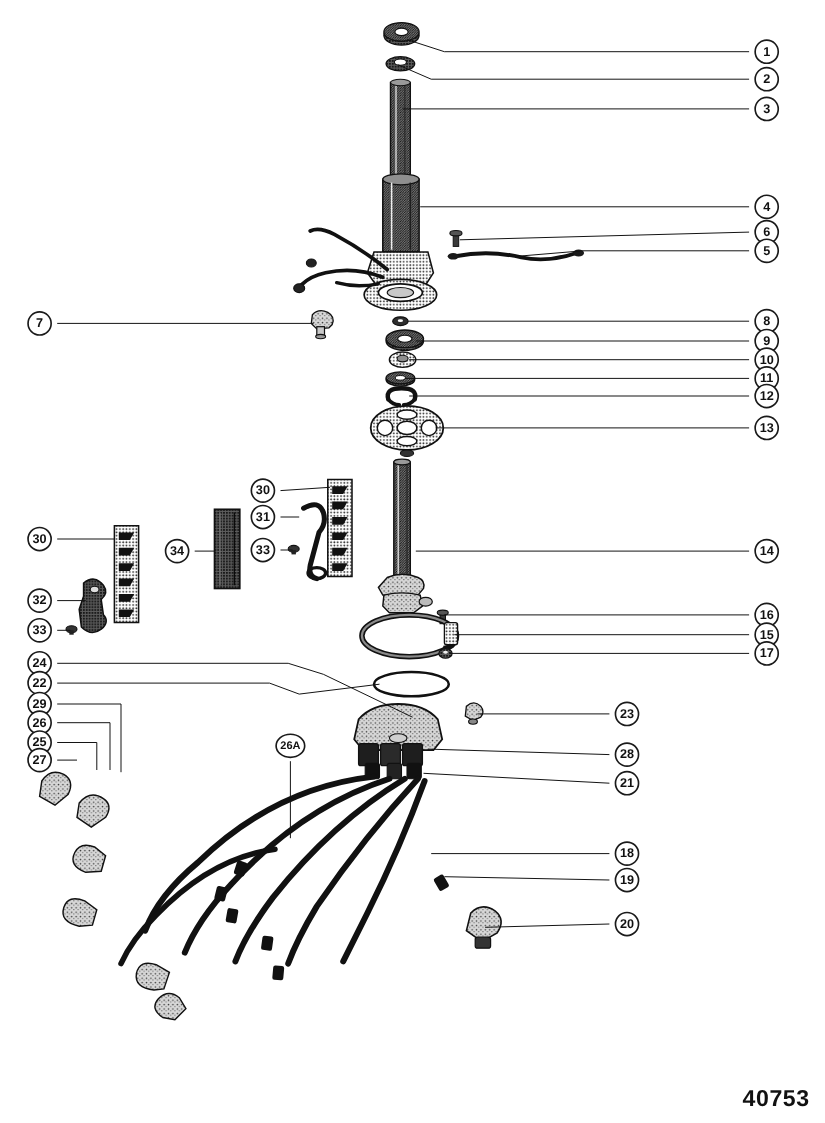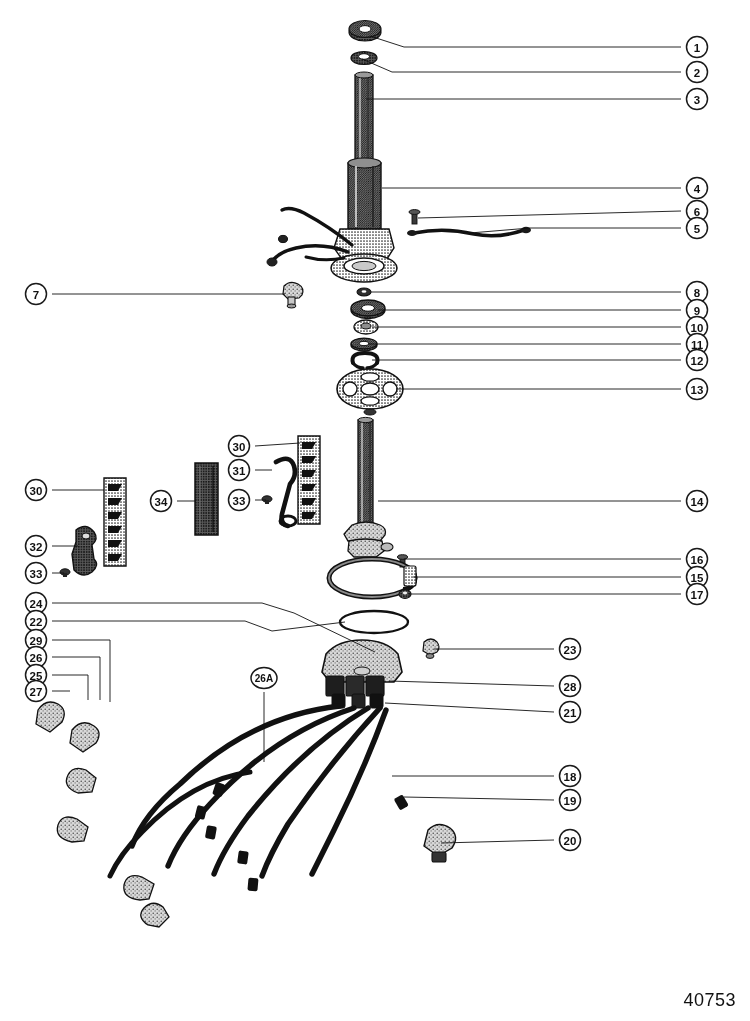--- a/index.html
+++ b/index.html
@@ -8,21 +8,21 @@
     font-family:"Liberation Sans",sans-serif;
     color:#111;
     overflow:hidden;
     position:relative;
   }
   #sheet{position:absolute;left:0;top:0;width:750px;height:1021px;background:#fff;}
   #art{position:absolute;left:0;top:0;width:750px;height:1021px;}
   .figno{
     position:absolute;
     right:14px;bottom:10px;
-    font-size:18px;font-weight:normal;
+    font-size:21px;font-weight:bold;
     letter-spacing:.5px;
     font-family:"Liberation Sans",sans-serif;
   }
   text.calloutnum{
     font-family:"Liberation Sans",sans-serif;
     font-weight:bold;
     text-anchor:middle;
     dominant-baseline:central;
     fill:#111;
   }

